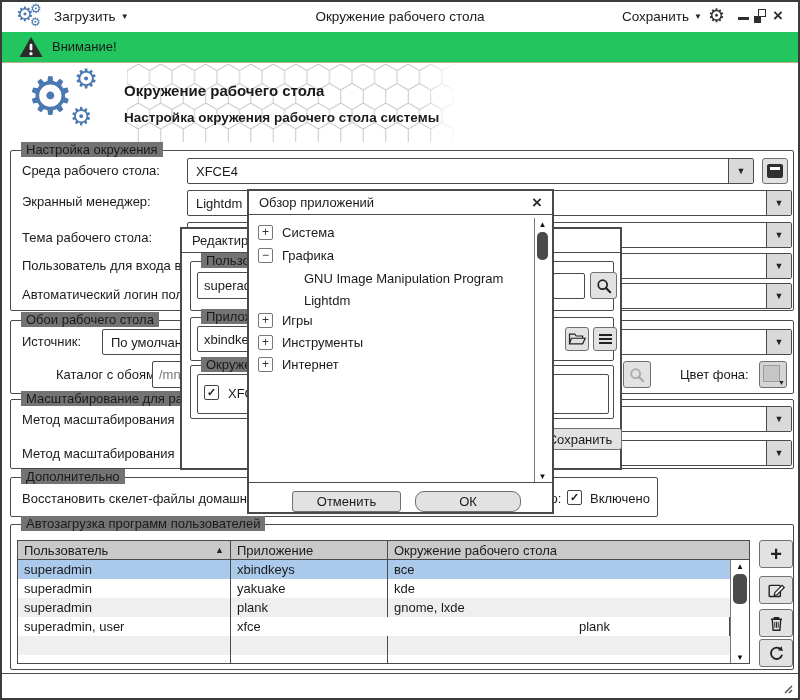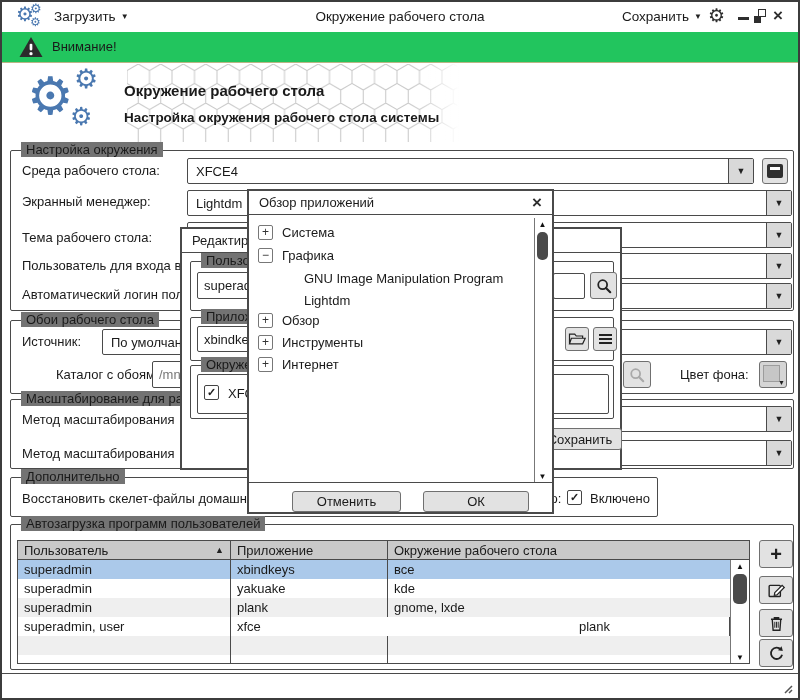--- a/index.html
+++ b/index.html
@@ -331,38 +331,38 @@
       <span style="margin-left:9px;">Графика</span>
     </div>
     <div class="tree-row" style="left:55px;top:77px;justify-content:center;">
       <span>GNU Image Manipulation Program</span>
     </div>
     <div class="tree-row" style="left:55px;top:99px;">
       <span>Lightdm</span>
     </div>
     <div class="tree-row" style="left:9px;top:119px;">
       <span class="expander">+</span>
-      <span style="margin-left:9px;">Обзор</span>
+      <span style="margin-left:9px;">Игры</span>
     </div>
     <div class="tree-row" style="left:9px;top:141px;">
       <span class="expander">+</span>
       <span style="margin-left:9px;">Инструменты</span>
     </div>
     <div class="tree-row" style="left:9px;top:163px;">
       <span class="expander">+</span>
       <span style="margin-left:9px;">Интернет</span>
     </div>
 
     <div class="sb" style="right:2px;top:27px;width:15px;height:264px;">
       <span class="sb-btn" style="top:0;">▲</span>
       <span class="sb-thumb" style="top:14px;height:28px;"></span>
       <span class="sb-btn" style="bottom:0;">▼</span>
     </div>
     <div class="abs" style="left:0;right:0;top:291px;border-top:1.5px solid #4a4a4a;"></div>
     <div class="btn txtbtn" style="left:43px;top:300px;width:109px;height:21px;">
       <span>Отменить</span>
     </div>
-    <div class="btn txtbtn" style="left:174px;top:300px;width:106px;height:21px;">
+    <div class="btn txtbtn" style="left:166px;top:300px;width:106px;height:21px;border-radius:9px;">
       <span>ОК</span>
     </div>
   </div>
 
 </div>
 
 </body></html>

